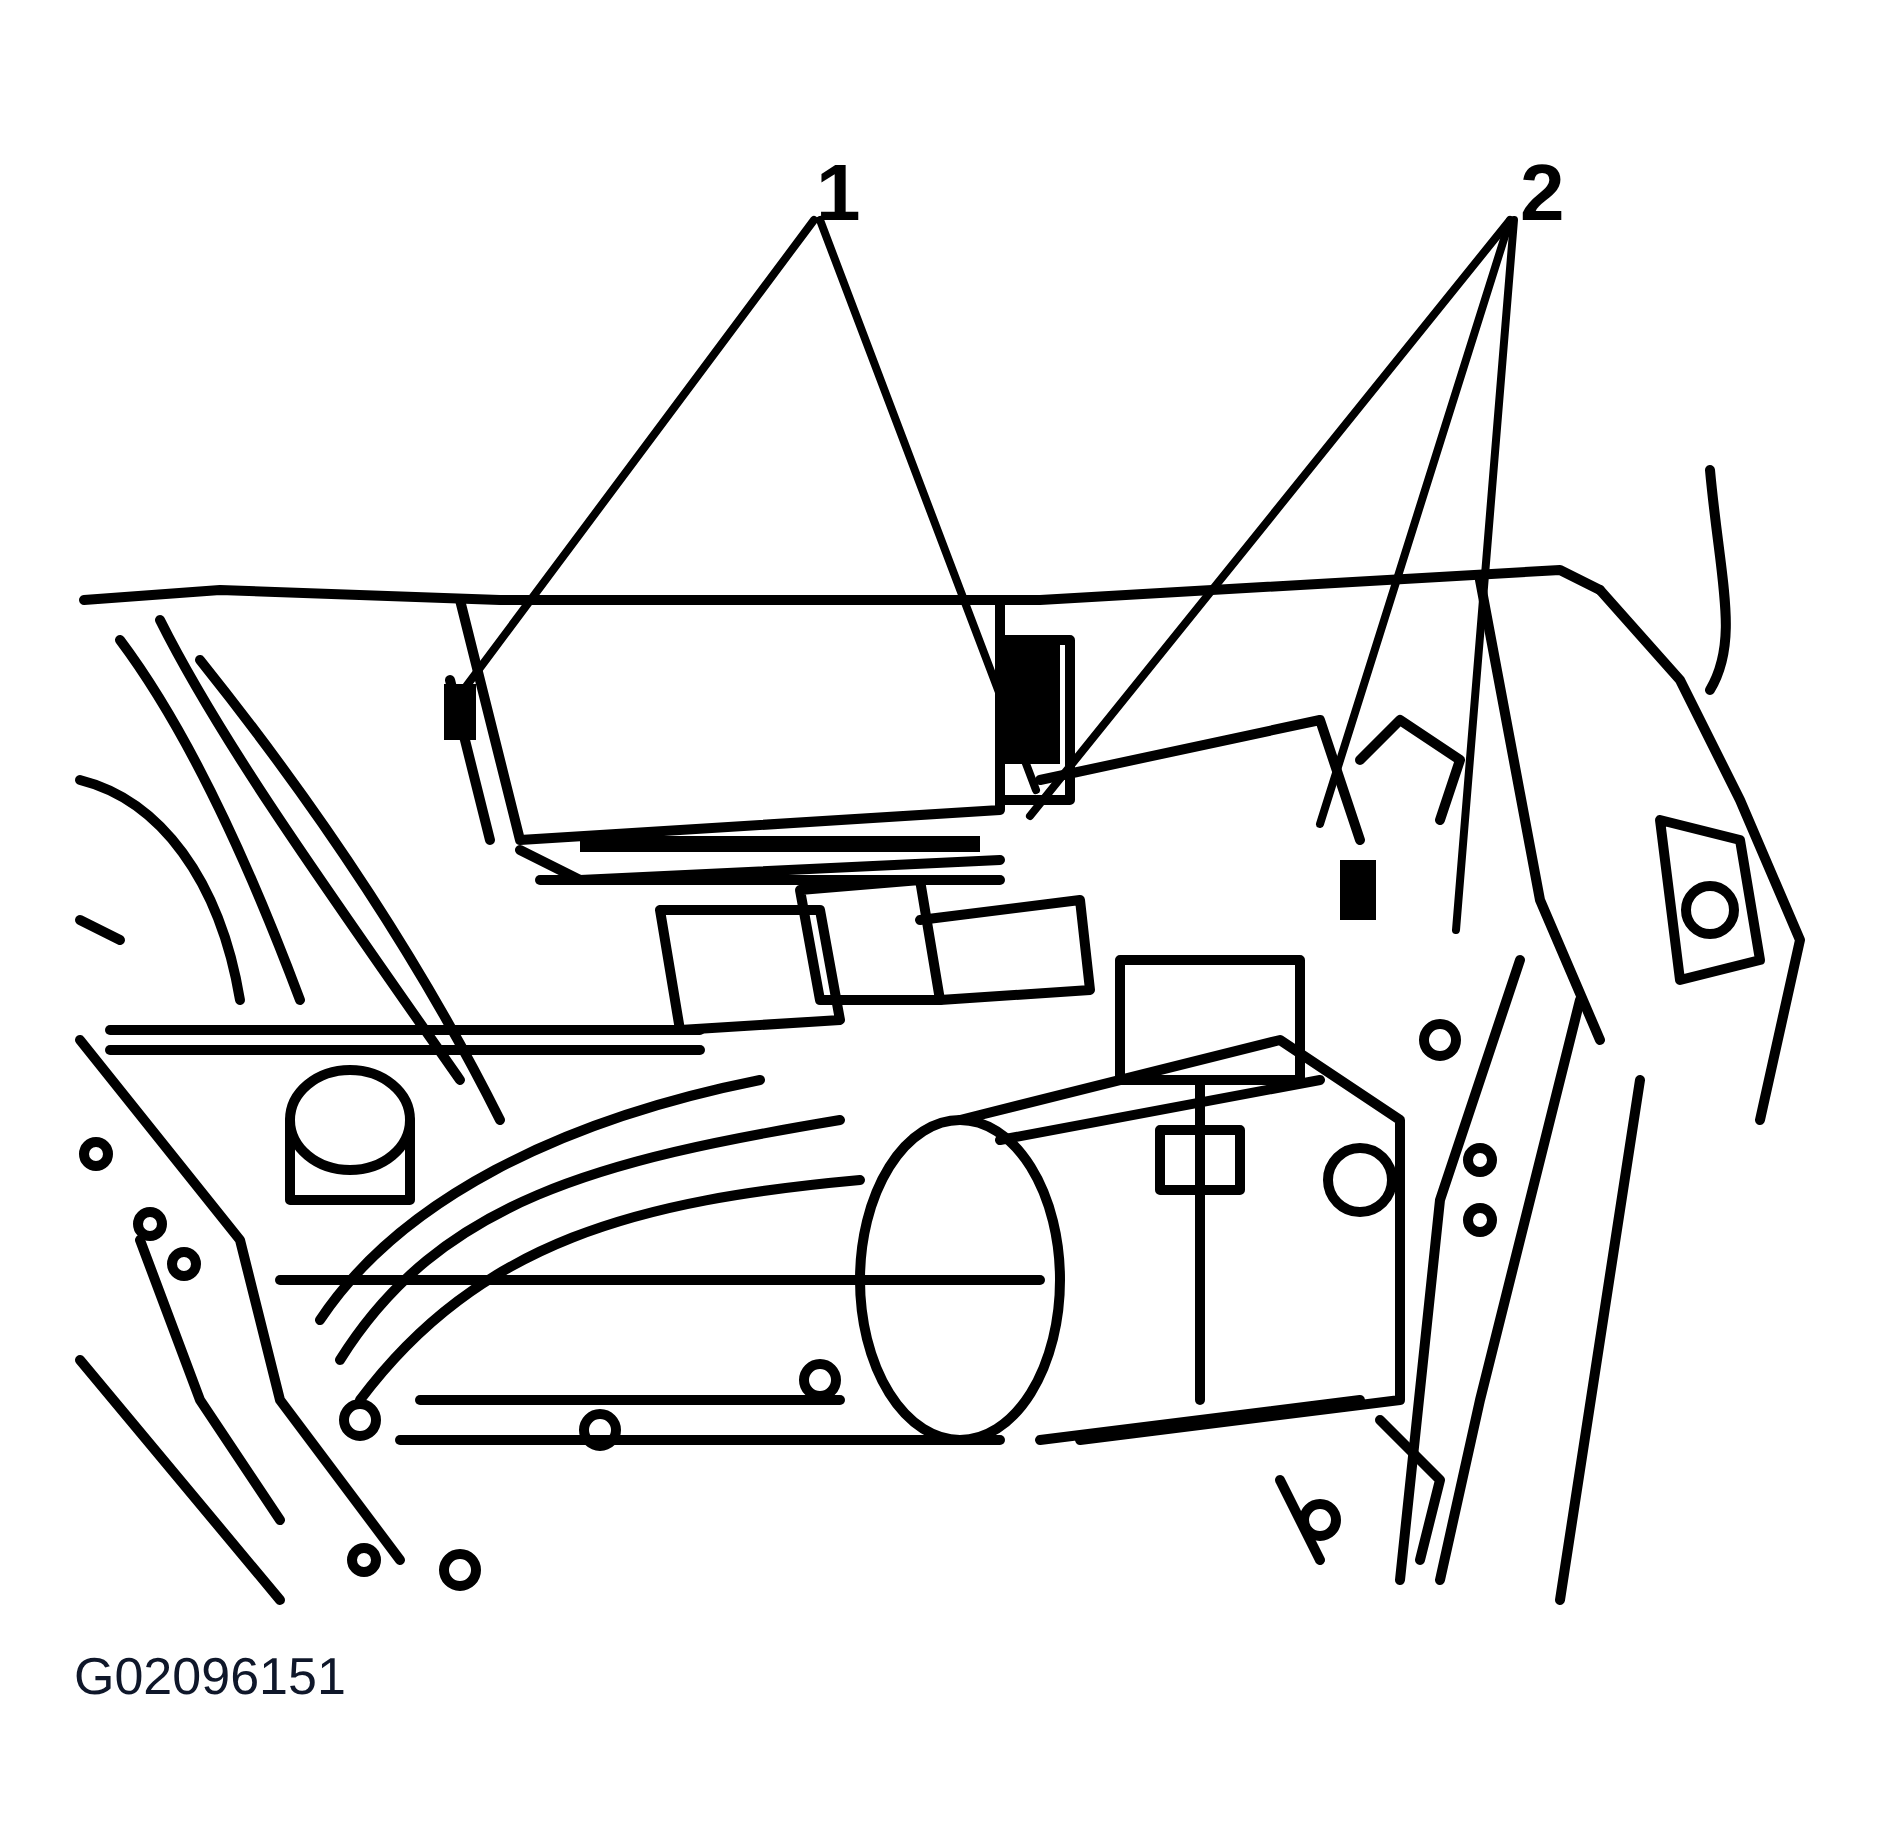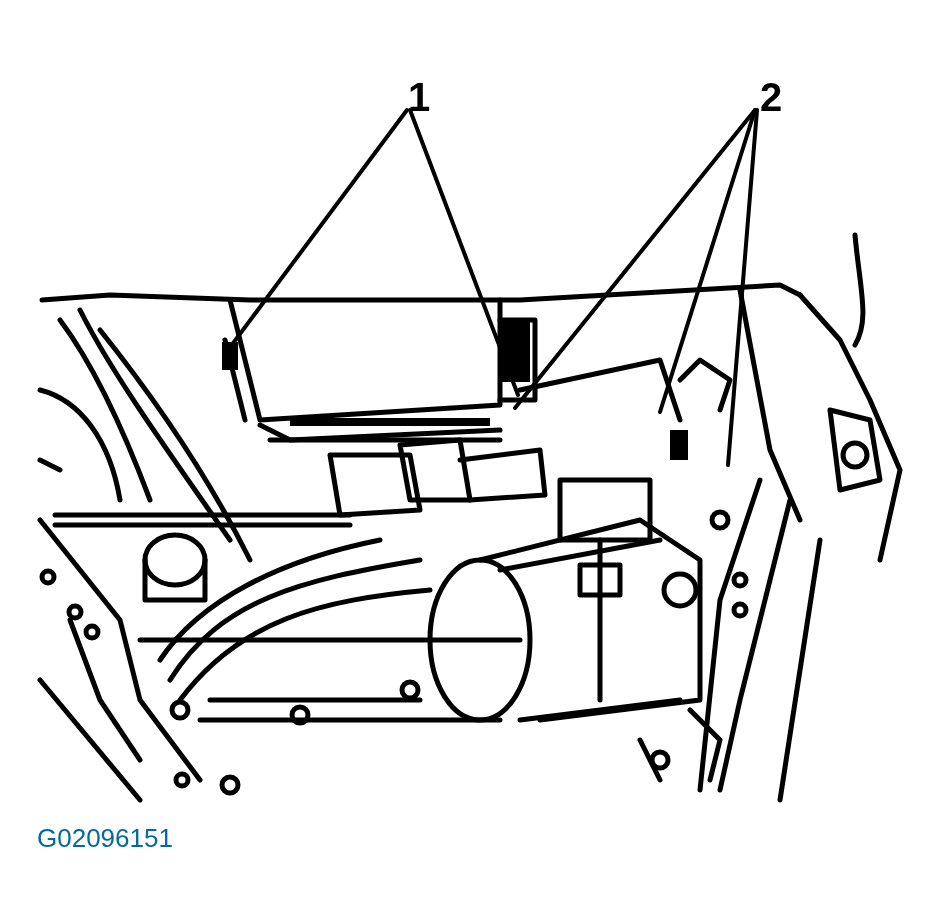--- a/index.html
+++ b/index.html
@@ -1,19 +1,19 @@
 <!DOCTYPE html>
 <html><head>
 <meta charset="utf-8">
 <style>
   html, body { margin:0; padding:0; background:#ffffff; }
   body { width:943px; height:922px; position:relative; overflow:hidden; font-family:"Liberation Sans", sans-serif; }
   #figure { position:absolute; left:0; top:0; width:943px; height:922px; }
   .callout { position:absolute; font-family:"Liberation Sans", sans-serif; font-weight:bold; font-size:40px; color:#000; line-height:1; }
-  .figid { position:absolute; left:37px; top:823px; font-family:"Liberation Sans", sans-serif; font-size:26px; color:#0369a1; }
+  .figid { position:absolute; left:37px; top:823px; font-family:"Liberation Sans", sans-serif; font-size:26px; color:#0f172a; }
 </style>
 </head>
 <body>
 
 <div>
 <svg id="figure" viewBox="0 0 943 922" xmlns="http://www.w3.org/2000/svg">
   <g fill="none" stroke="#000" stroke-width="5" stroke-linecap="round" stroke-linejoin="round">
 
     <path d="M42 300 L110 295 L250 300 L520 300 L780 285 L800 295"></path>
 

